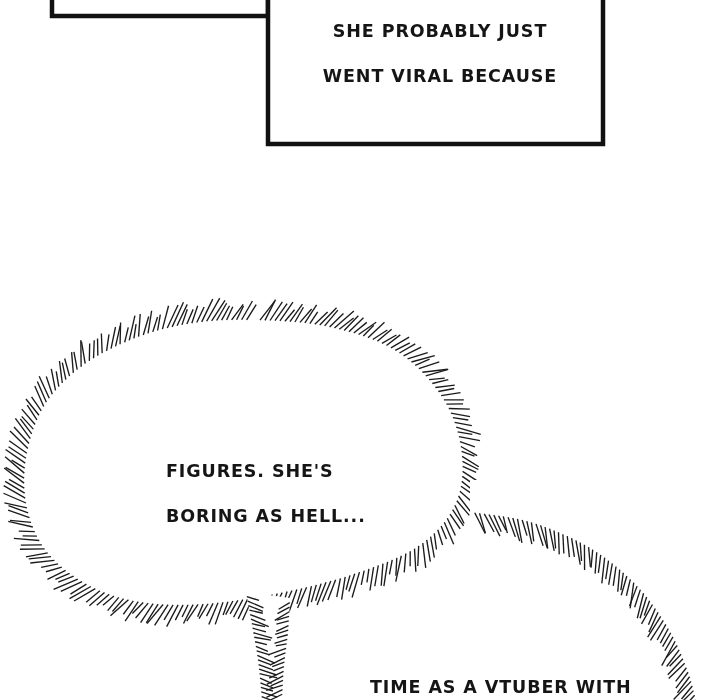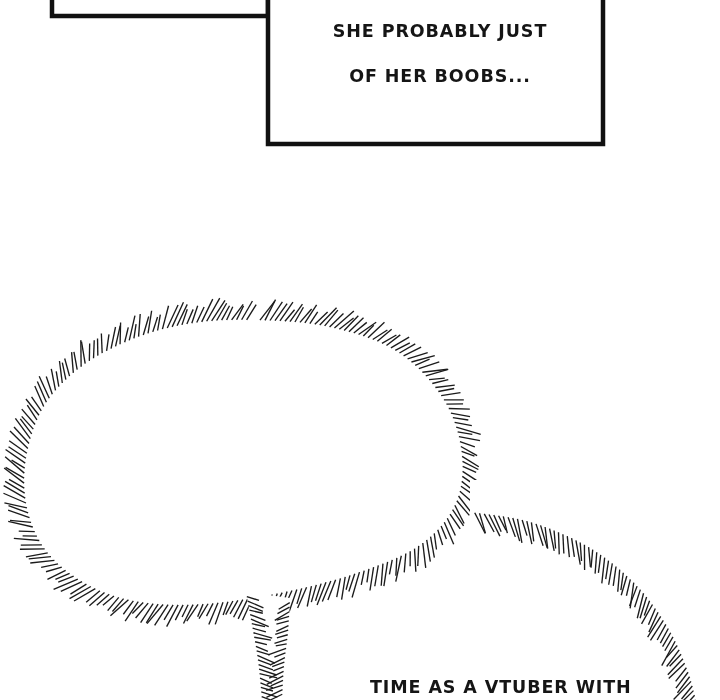--- a/index.html
+++ b/index.html
@@ -65,21 +65,22 @@
 
 <div id="page">
 
   <svg id="bubble-rect-shape" viewBox="0 0 720 700">
 
     <path d="M 52 -20 L 52 16 L 268 16 L 268 -20" fill="#ffffff" stroke="#111111" stroke-width="4.5" stroke-linejoin="miter"></path>
     <path d="M 268 -20 L 268 144 L 603 144 L 603 -20" fill="#ffffff" stroke="#111111" stroke-width="4.5" stroke-linejoin="miter"></path>
   </svg>
 
   <div class="comic-text centered" style="left:315px; top:20px; width:250px;"><span style="display: block;">SHE PROBABLY JUST</span>
-<span style="display: block;">OF HER BOOBS...</span></div>
+<span style="display: block;">WENT VIRAL BECAUSE</span>
+</div>
 
   <svg class="spiky-svg" id="spiky-left" viewBox="0 0 720 700">
       <path d="M 255.00 320.00 L 258.85 320.11 L 262.80 320.24 L 266.83 320.38 L 270.93 320.54 L 275.09 320.72 L 279.30 320.93 L 283.55 321.16 L 287.83 321.44 L 292.13 321.75 L 296.43 322.11 L 300.74 322.51 L 305.04 322.96 L 309.31 323.47 L 313.55 324.04 L 317.75 324.68 L 321.90 325.38 L 325.99 326.15 L 330.00 327.00 L 333.98 327.91 L 337.98 328.86 L 341.99 329.86 L 346.00 330.90 L 350.01 332.00 L 354.00 333.15 L 357.97 334.35 L 361.91 335.61 L 365.81 336.94 L 369.67 338.32 L 373.48 339.78 L 377.22 341.30 L 380.90 342.89 L 384.50 344.55 L 388.02 346.29 L 391.45 348.11 L 394.78 350.02 L 398.00 352.00 L 401.14 354.09 L 404.23 356.29 L 407.26 358.59 L 410.24 360.99 L 413.15 363.47 L 416.00 366.04 L 418.78 368.67 L 421.49 371.37 L 424.13 374.13 L 426.68 376.92 L 429.16 379.76 L 431.56 382.63 L 433.86 385.52 L 436.08 388.42 L 438.21 391.33 L 440.24 394.23 L 442.17 397.13 L 444.00 400.00 L 445.73 402.89 L 447.37 405.83 L 448.91 408.82 L 450.36 411.85 L 451.73 414.91 L 453.00 418.00 L 454.19 421.11 L 455.29 424.24 L 456.31 427.38 L 457.25 430.51 L 458.11 433.65 L 458.89 436.78 L 459.59 439.89 L 460.22 442.98 L 460.77 446.04 L 461.25 449.07 L 461.66 452.06 L 462.00 455.00 L 462.27 457.92 L 462.47 460.83 L 462.60 463.74 L 462.66 466.64 L 462.65 469.53 L 462.56 472.41 L 462.39 475.27 L 462.14 478.11 L 461.81 480.94 L 461.40 483.74 L 460.91 486.51 L 460.33 489.26 L 459.67 491.97 L 458.92 494.66 L 458.08 497.30 L 457.14 499.91 L 456.12 502.48 L 455.00 505.00 L 453.79 507.49 L 452.48 509.95 L 451.08 512.40 L 449.58 514.81 L 448.00 517.20 L 446.33 519.56 L 444.58 521.88 L 442.74 524.18 L 440.81 526.44 L 438.81 528.66 L 436.72 530.85 L 434.56 533.00 L 432.31 535.11 L 430.00 537.18 L 427.60 539.20 L 425.14 541.18 L 422.60 543.11 L 420.00 545.00 L 417.31 546.83 L 414.51 548.61 L 411.62 550.33 L 408.64 552.01 L 405.56 553.64 L 402.41 555.22 L 399.18 556.77 L 395.87 558.28 L 392.50 559.75 L 389.07 561.19 L 385.58 562.61 L 382.04 564.00 L 378.45 565.37 L 374.82 566.72 L 371.16 568.06 L 367.46 569.38 L 363.74 570.69 L 360.00 572.00 L 356.21 573.30 L 352.35 574.57 L 348.43 575.83 L 344.44 577.07 L 340.39 578.29 L 336.30 579.48 L 332.15 580.66 L 327.97 581.81 L 323.75 582.94 L 319.50 584.04 L 315.22 585.13 L 310.93 586.19 L 306.61 587.22 L 302.29 588.23 L 297.96 589.21 L 293.64 590.17 L 289.31 591.10 L 285.00 592.00 L 280.66 592.89 L 276.25 593.76 L 271.78 594.62 L 267.27 595.47 L 262.72 596.30 L 258.15 597.11 L 253.56 597.89 L 248.96 598.65 L 244.38 599.38 L 239.80 600.07 L 235.25 600.72 L 230.74 601.33 L 226.27 601.90 L 221.87 602.43 L 217.52 602.90 L 213.26 603.33 L 209.08 603.69 L 205.00 604.00 L 201.00 604.26 L 197.05 604.47 L 193.15 604.65 L 189.30 604.78 L 185.50 604.88 L 181.74 604.93 L 178.03 604.93 L 174.37 604.89 L 170.75 604.81 L 167.17 604.69 L 163.64 604.51 L 160.15 604.30 L 156.70 604.03 L 153.28 603.72 L 149.91 603.36 L 146.57 602.96 L 143.27 602.50 L 140.00 602.00 L 136.77 601.45 L 133.59 600.86 L 130.45 600.22 L 127.36 599.54 L 124.31 598.81 L 121.30 598.04 L 118.33 597.22 L 115.39 596.35 L 112.50 595.44 L 109.64 594.48 L 106.82 593.47 L 104.04 592.41 L 101.29 591.30 L 98.57 590.14 L 95.88 588.93 L 93.22 587.67 L 90.60 586.36 L 88.00 585.00 L 85.42 583.58 L 82.85 582.10 L 80.29 580.55 L 77.75 578.95 L 75.23 577.30 L 72.74 575.59 L 70.29 573.84 L 67.87 572.03 L 65.50 570.19 L 63.18 568.30 L 60.91 566.37 L 58.70 564.41 L 56.56 562.41 L 54.49 560.38 L 52.49 558.32 L 50.57 556.24 L 48.74 554.13 L 47.00 552.00 L 45.34 549.84 L 43.75 547.63 L 42.23 545.37 L 40.78 543.08 L 39.39 540.74 L 38.07 538.37 L 36.82 535.96 L 35.63 533.53 L 34.50 531.06 L 33.43 528.57 L 32.43 526.06 L 31.48 523.52 L 30.59 520.96 L 29.76 518.39 L 28.99 515.81 L 28.27 513.21 L 27.61 510.61 L 27.00 508.00 L 26.45 505.37 L 25.95 502.72 L 25.51 500.04 L 25.14 497.33 L 24.82 494.60 L 24.56 491.85 L 24.35 489.08 L 24.21 486.30 L 24.13 483.50 L 24.10 480.69 L 24.13 477.87 L 24.22 475.04 L 24.37 472.20 L 24.58 469.36 L 24.85 466.52 L 25.17 463.68 L 25.56 460.84 L 26.00 458.00 L 26.50 455.14 L 27.06 452.24 L 27.67 449.31 L 28.34 446.35 L 29.07 443.37 L 29.85 440.37 L 30.70 437.37 L 31.60 434.37 L 32.56 431.38 L 33.59 428.40 L 34.67 425.44 L 35.81 422.52 L 37.02 419.63 L 38.29 416.79 L 39.62 414.00 L 41.02 411.26 L 42.48 408.59 L 44.00 406.00 L 45.59 403.46 L 47.26 400.96 L 49.00 398.50 L 50.81 396.07 L 52.69 393.69 L 54.63 391.33 L 56.63 389.02 L 58.69 386.74 L 60.81 384.50 L 62.98 382.30 L 65.21 380.13 L 67.48 378.00 L 69.80 375.91 L 72.16 373.85 L 74.57 371.83 L 77.01 369.85 L 79.49 367.91 L 82.00 366.00 L 84.57 364.13 L 87.20 362.29 L 89.91 360.49 L 92.67 358.72 L 95.50 356.99 L 98.37 355.30 L 101.29 353.64 L 104.25 352.02 L 107.25 350.44 L 110.28 348.89 L 113.33 347.39 L 116.41 345.93 L 119.50 344.50 L 122.60 343.12 L 125.70 341.78 L 128.81 340.47 L 131.91 339.22 L 135.00 338.00 L 138.09 336.83 L 141.20 335.70 L 144.33 334.61 L 147.48 333.56 L 150.64 332.56 L 153.81 331.59 L 157.01 330.67 L 160.22 329.78 L 163.44 328.94 L 166.67 328.13 L 169.92 327.36 L 173.19 326.63 L 176.46 325.94 L 179.75 325.28 L 183.04 324.66 L 186.35 324.07 L 189.67 323.52 L 193.00 323.00 L 196.33 322.52 L 199.64 322.09 L 202.95 321.69 L 206.26 321.33 L 209.57 321.02 L 212.89 320.74 L 216.22 320.50 L 219.57 320.29 L 222.94 320.13 L 226.33 319.99 L 229.76 319.89 L 233.22 319.81 L 236.72 319.77 L 240.27 319.76 L 243.87 319.78 L 247.52 319.83 L 251.23 319.90 Z" fill="#ffffff" stroke="none"></path>
       <line x1="260.00" y1="320.15" x2="274.40" y2="301.62" class="spike" stroke-width="1.79"></line>
       <line x1="264.99" y1="320.32" x2="275.52" y2="299.59" class="spike" stroke-width="1.29"></line>
       <line x1="269.99" y1="320.50" x2="282.35" y2="301.88" class="spike" stroke-width="1.44"></line>
       <line x1="274.99" y1="320.71" x2="287.11" y2="303.64" class="spike" stroke-width="1.72"></line>
       <line x1="279.98" y1="320.96" x2="292.94" y2="302.14" class="spike" stroke-width="1.22"></line>
       <line x1="284.97" y1="321.26" x2="294.55" y2="309.80" class="spike" stroke-width="1.38"></line>
       <line x1="289.96" y1="321.59" x2="302.46" y2="304.15" class="spike" stroke-width="1.20"></line>
@@ -348,20 +349,22 @@
       <line x1="284.38" y1="662.12" x2="272.21" y2="666.52" class="spike" stroke-width="1.28"></line>
       <line x1="283.94" y1="666.70" x2="273.26" y2="670.84" class="spike" stroke-width="1.87"></line>
       <line x1="283.58" y1="671.29" x2="269.20" y2="678.12" class="spike" stroke-width="1.64"></line>
       <line x1="283.28" y1="675.88" x2="266.77" y2="684.32" class="spike" stroke-width="1.24"></line>
       <line x1="283.00" y1="680.47" x2="270.71" y2="685.86" class="spike" stroke-width="1.63"></line>
       <line x1="282.75" y1="685.06" x2="266.13" y2="690.29" class="spike" stroke-width="1.43"></line>
       <line x1="282.52" y1="689.65" x2="266.41" y2="697.28" class="spike" stroke-width="1.80"></line>
       <line x1="282.29" y1="694.25" x2="270.78" y2="699.76" class="spike" stroke-width="1.33"></line>
     </svg>
 
+  <div class="comic-text leftal" style="left:166px; top:460px; width:230px;"><span style="display: block;">FIGURES. SHE'S</span>
+<span style="display: block;">BORING AS HELL...</span></div>
 
   <svg class="spiky-svg" id="spiky-right" viewBox="0 0 720 700">
       <path d="M 470.00 512.00 L 471.65 512.26 L 473.57 512.52 L 475.75 512.81 L 478.16 513.10 L 480.78 513.42 L 483.59 513.76 L 486.56 514.12 L 489.68 514.51 L 492.92 514.93 L 496.25 515.38 L 499.66 515.85 L 503.12 516.37 L 506.61 516.92 L 510.11 517.51 L 513.59 518.14 L 517.04 518.82 L 520.43 519.54 L 523.73 520.31 L 526.93 521.13 L 530.00 522.00 L 533.02 522.93 L 536.06 523.90 L 539.13 524.93 L 542.22 526.00 L 545.33 527.12 L 548.44 528.28 L 551.56 529.48 L 554.67 530.72 L 557.78 532.00 L 560.88 533.31 L 563.95 534.66 L 567.01 536.04 L 570.04 537.45 L 573.03 538.89 L 575.98 540.35 L 578.90 541.84 L 581.76 543.35 L 584.57 544.88 L 587.32 546.43 L 590.00 548.00 L 592.63 549.59 L 595.23 551.23 L 597.79 552.90 L 600.32 554.60 L 602.81 556.34 L 605.27 558.10 L 607.69 559.90 L 610.08 561.72 L 612.43 563.57 L 614.75 565.44 L 617.03 567.33 L 619.28 569.24 L 621.49 571.17 L 623.67 573.11 L 625.81 575.07 L 627.92 577.04 L 629.99 579.02 L 632.03 581.01 L 634.03 583.00 L 636.00 585.00 L 637.93 587.01 L 639.82 589.05 L 641.67 591.12 L 643.49 593.20 L 645.27 595.30 L 647.01 597.43 L 648.71 599.57 L 650.38 601.72 L 652.02 603.89 L 653.63 606.06 L 655.20 608.25 L 656.74 610.44 L 658.24 612.64 L 659.72 614.84 L 661.17 617.04 L 662.59 619.24 L 663.98 621.44 L 665.35 623.63 L 666.69 625.82 L 668.00 628.00 L 669.28 630.18 L 670.53 632.39 L 671.75 634.60 L 672.93 636.83 L 674.08 639.07 L 675.20 641.32 L 676.29 643.56 L 677.34 645.82 L 678.37 648.07 L 679.38 650.31 L 680.35 652.55 L 681.30 654.78 L 682.22 657.00 L 683.11 659.21 L 683.98 661.40 L 684.83 663.57 L 685.66 665.72 L 686.46 667.84 L 687.24 669.93 L 688.00 672.00 L 688.74 674.08 L 689.45 676.21 L 690.14 678.39 L 690.80 680.59 L 691.44 682.81 L 692.05 685.04 L 692.64 687.26 L 693.20 689.46 L 693.74 691.62 L 694.25 693.75 L 694.74 695.82 L 695.20 697.82 L 695.64 699.75 L 696.05 701.58 L 696.44 703.31 L 696.80 704.93 L 697.14 706.42 L 697.45 707.77 L 697.74 708.96 L 720.00 720.00 L 720.00 480.00 L 470.00 480.00 Z" fill="#ffffff" stroke="none"></path>
       <line x1="474.75" y1="512.68" x2="485.21" y2="533.48" class="spike" stroke-width="1.47"></line>
       <line x1="479.52" y1="513.27" x2="485.43" y2="533.16" class="spike" stroke-width="1.41"></line>
       <line x1="484.28" y1="513.85" x2="494.10" y2="532.03" class="spike" stroke-width="1.43"></line>
       <line x1="489.04" y1="514.43" x2="499.89" y2="536.13" class="spike" stroke-width="1.64"></line>
       <line x1="493.80" y1="515.05" x2="501.16" y2="531.82" class="spike" stroke-width="1.19"></line>
       <line x1="498.56" y1="515.70" x2="505.98" y2="530.07" class="spike" stroke-width="1.48"></line>
       <line x1="503.31" y1="516.40" x2="507.33" y2="533.16" class="spike" stroke-width="1.52"></line>

